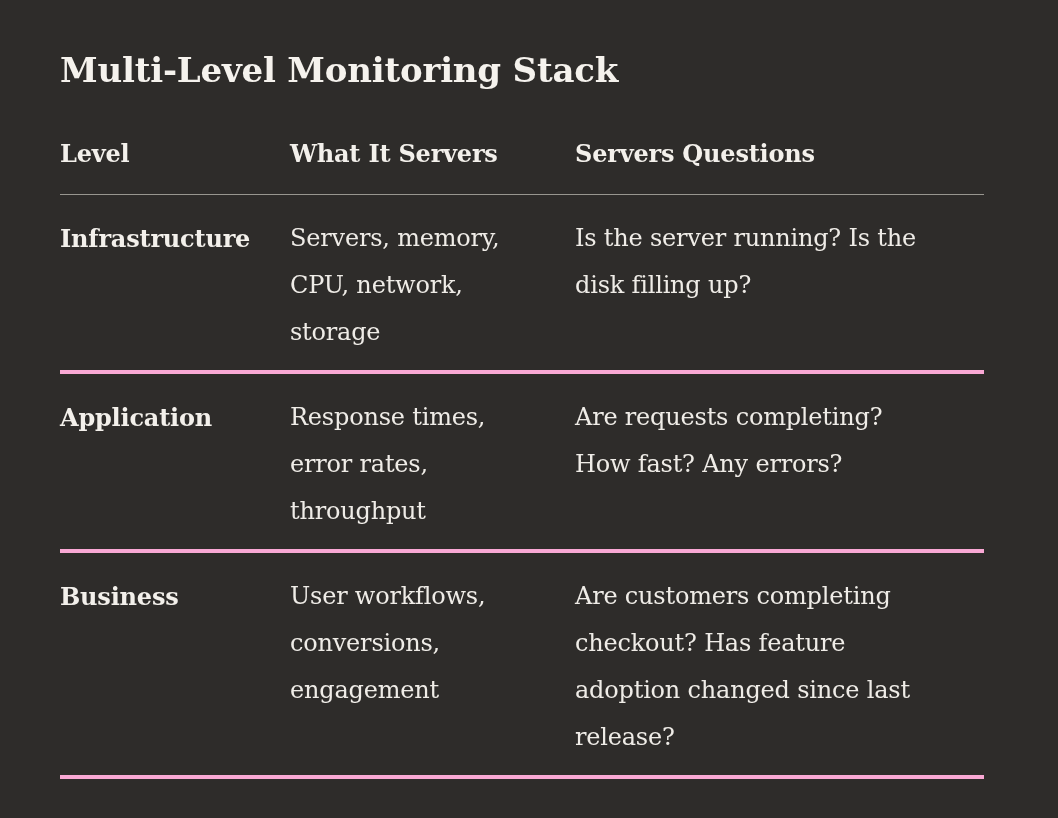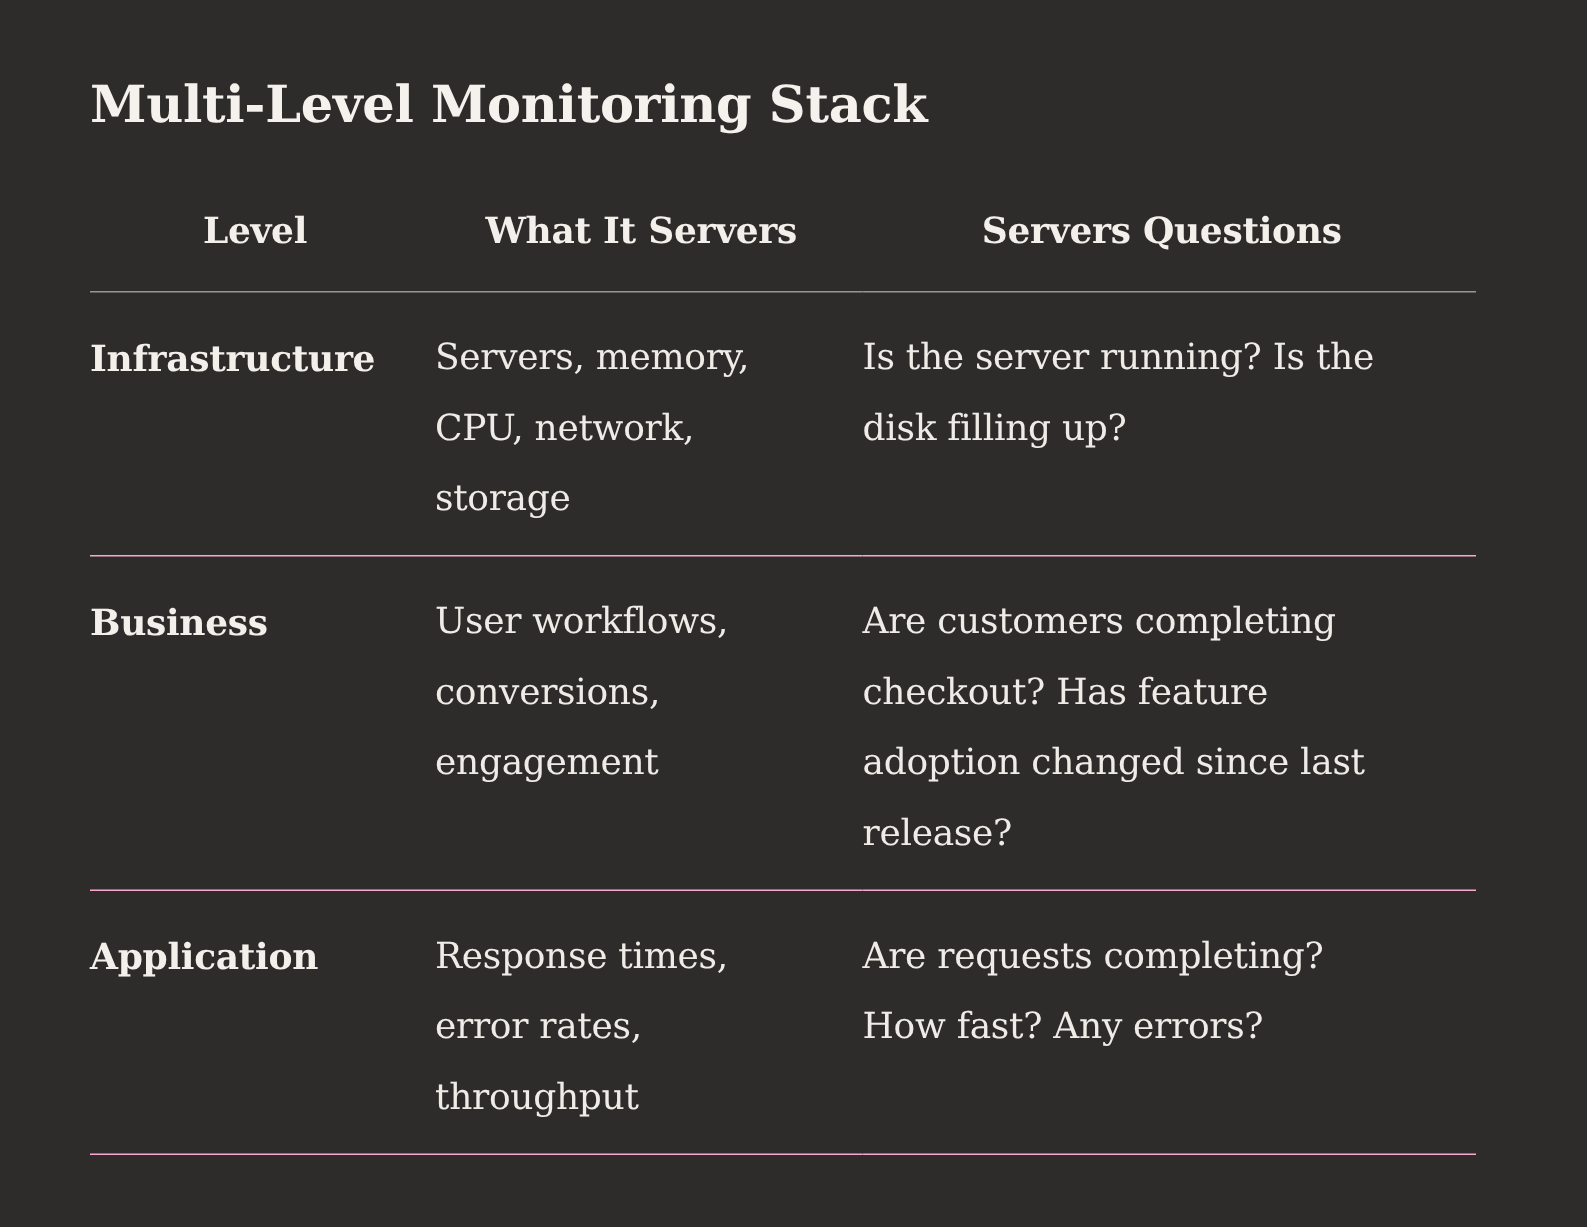--- a/index.html
+++ b/index.html
@@ -31,37 +31,37 @@
   table.monitoring-table {
     width: 924px;
     border-collapse: collapse;
     table-layout: fixed;
     margin-top: 48px;
   }
   col.c-level    { width: 230px; }
   col.c-watches  { width: 285px; }
   col.c-questions{ width: 409px; }
   th {
-    text-align: center;
+    text-align: left;
     vertical-align: bottom;
     font-size: 24px;
     line-height: 28px;
     font-weight: 700;
     letter-spacing: -0.2px;
     padding: 0 10px 26px 0;
     border-bottom: 1px solid #98968f;
     color: #f3f0eb;
   }
   td {
     vertical-align: top;
     font-size: 24px;
     line-height: 47px;
     letter-spacing: -0.2px;
     padding: 20px 10px 14px 0;
-    border-bottom: 1px solid #f9a8d4;
+    border-bottom: 4px solid #f9a8d4;
     white-space: pre-line;
     color: #efece7;
   }
   td.cell-level {
     font-weight: 700;
     color: #f3f0eb;
   }
 </style>
 </head>
 <body>
@@ -86,33 +86,33 @@
     <tbody>
       <tr>
         <td class="cell-level">Infrastructure</td>
         <td class="cell-watches">Servers, memory,
 CPU, network,
 storage</td>
         <td class="cell-questions">Is the server running? Is the
 disk filling up?</td>
       </tr>
       <tr>
+        <td class="cell-level">Application</td>
+        <td class="cell-watches">Response times,
+error rates,
+throughput</td>
+        <td class="cell-questions">Are requests completing?
+How fast? Any errors?</td>
+      </tr>
+      <tr>
         <td class="cell-level">Business</td>
         <td class="cell-watches">User workflows,
 conversions,
 engagement</td>
         <td class="cell-questions">Are customers completing
 checkout? Has feature
 adoption changed since last
 release?</td>
       </tr>
-      <tr>
-        <td class="cell-level">Application</td>
-        <td class="cell-watches">Response times,
-error rates,
-throughput</td>
-        <td class="cell-questions">Are requests completing?
-How fast? Any errors?</td>
-      </tr>
     </tbody>
   </table>
 
 </main>
 
 </body></html>

